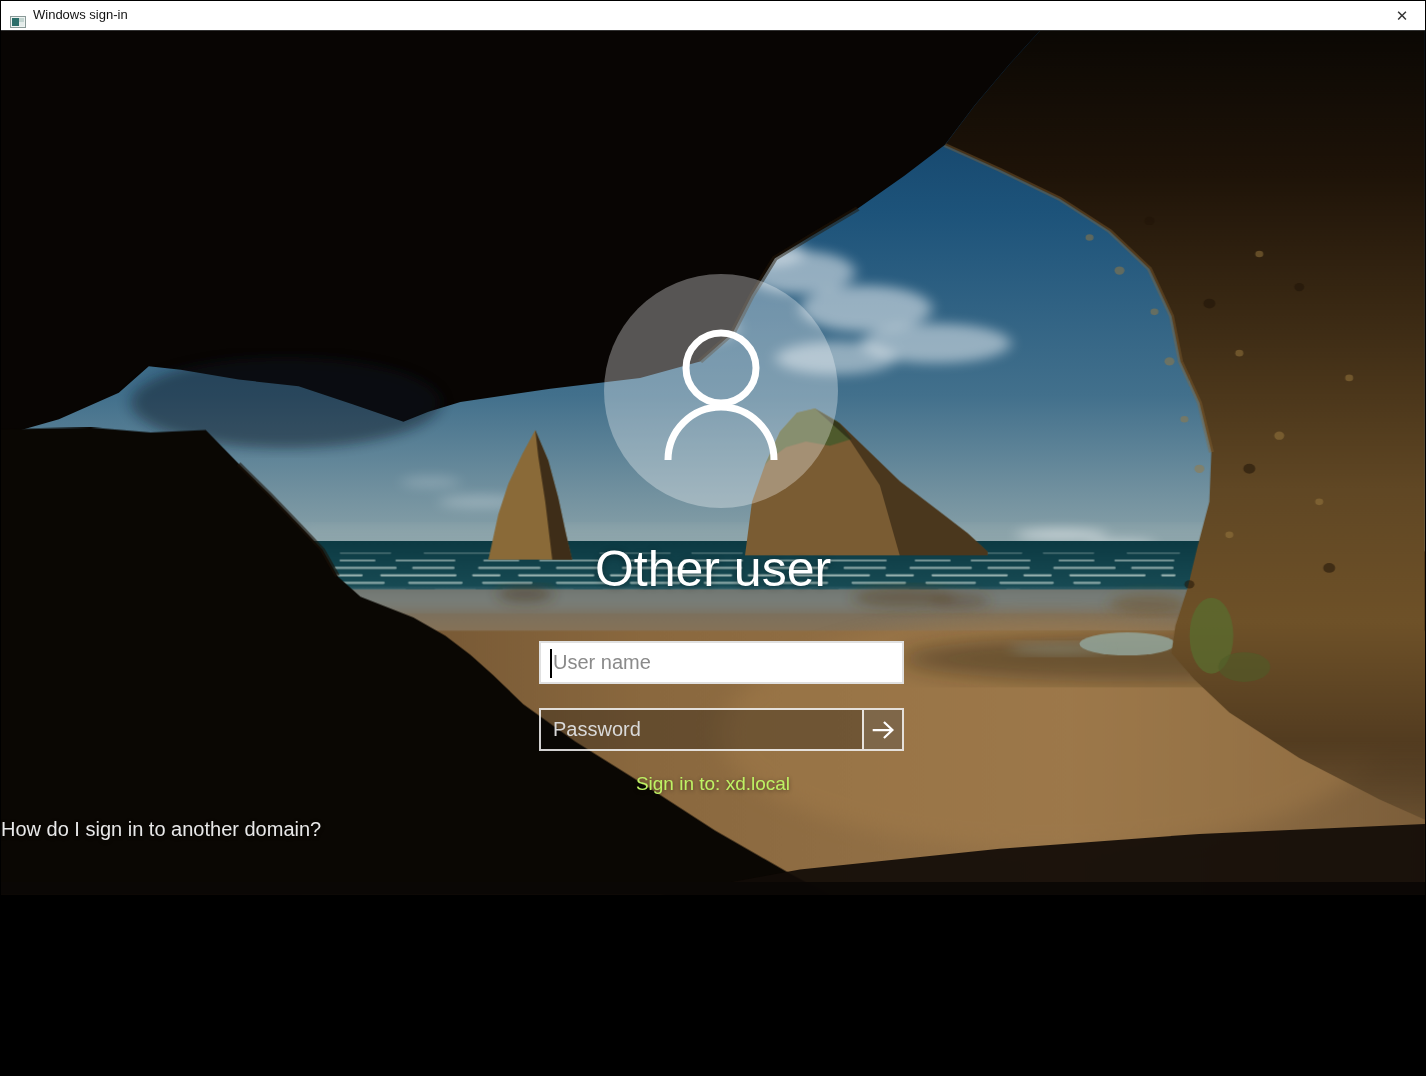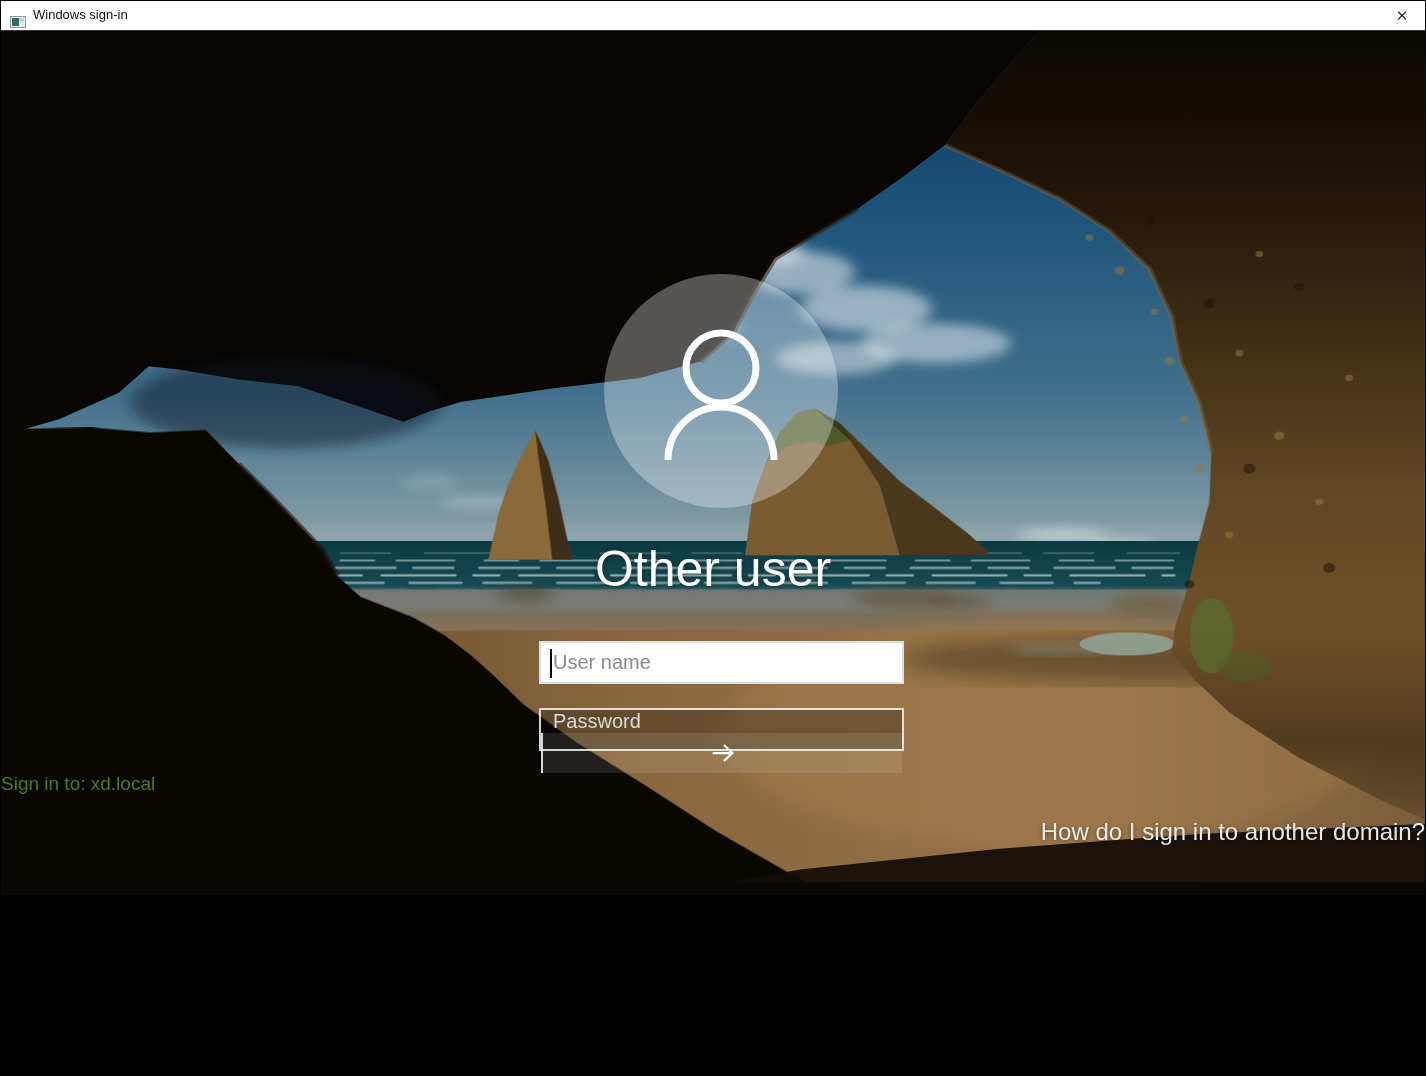--- a/index.html
+++ b/index.html
@@ -47,41 +47,40 @@
     width:100%;height:100%;border:none;outline:none;background:transparent;
     font-family:inherit;font-size:20px;color:#4c1d95;padding:0 10px 0 12px;
   }
   .username-wrap input::placeholder{color:#8a8a8a;opacity:1;}
   .caret{position:absolute;left:9px;top:6px;width:2px;height:29px;background:#000;}
 
   .password-row{
     position:absolute;left:538px;top:677px;width:365px;height:43px;
     display:flex;background:rgba(8,8,8,0.28);
     border:2px solid rgba(255,255,255,0.82);
-    flex-direction:column;
   }
   .password-row input{
     flex:1 1 auto;min-width:0;border:none;outline:none;background:transparent;
     font-family:inherit;font-size:20px;color:#f0f0f0;padding:0 8px 0 12px;
   }
   .password-row input::placeholder{color:#d9d9d9;opacity:1;}
   .submit-btn{
     flex:0 0 40px;border:none;outline:none;margin:0;padding:0;
     border-left:2px solid rgba(255,255,255,0.82);
     background:rgba(255,255,255,0.10);
     display:flex;align-items:center;justify-content:center;cursor:default;
   }
 
   .domain-text{
-    position:absolute;left:0;top:742px;width:100%;
-    color:#4d7c0f;font-size:19px;text-shadow:0 1px 4px rgba(0,0,0,0.45);
+    position:absolute;left:0;top:742px;width:100%;text-align:center;
+    color:#bef264;font-size:19px;text-shadow:0 1px 4px rgba(0,0,0,0.45);
   }
   .domain-help{
-    position:absolute;left:0;top:787px;width:100%;text-align:right;
-    color:#e8e8e8;font-size:24px;text-shadow:0 1px 4px rgba(0,0,0,0.45);cursor:default;
+    position:absolute;left:0;top:787px;width:100%;text-align:left;
+    color:#e8e8e8;font-size:20px;text-shadow:0 1px 4px rgba(0,0,0,0.45);cursor:default;
   }
 
   .ease-btn{
     position:absolute;left:1357px;top:1001px;width:44px;height:44px;
     background:transparent;border:none;padding:0;cursor:default;
   }
 </style>
 </head>
 <body>
 

